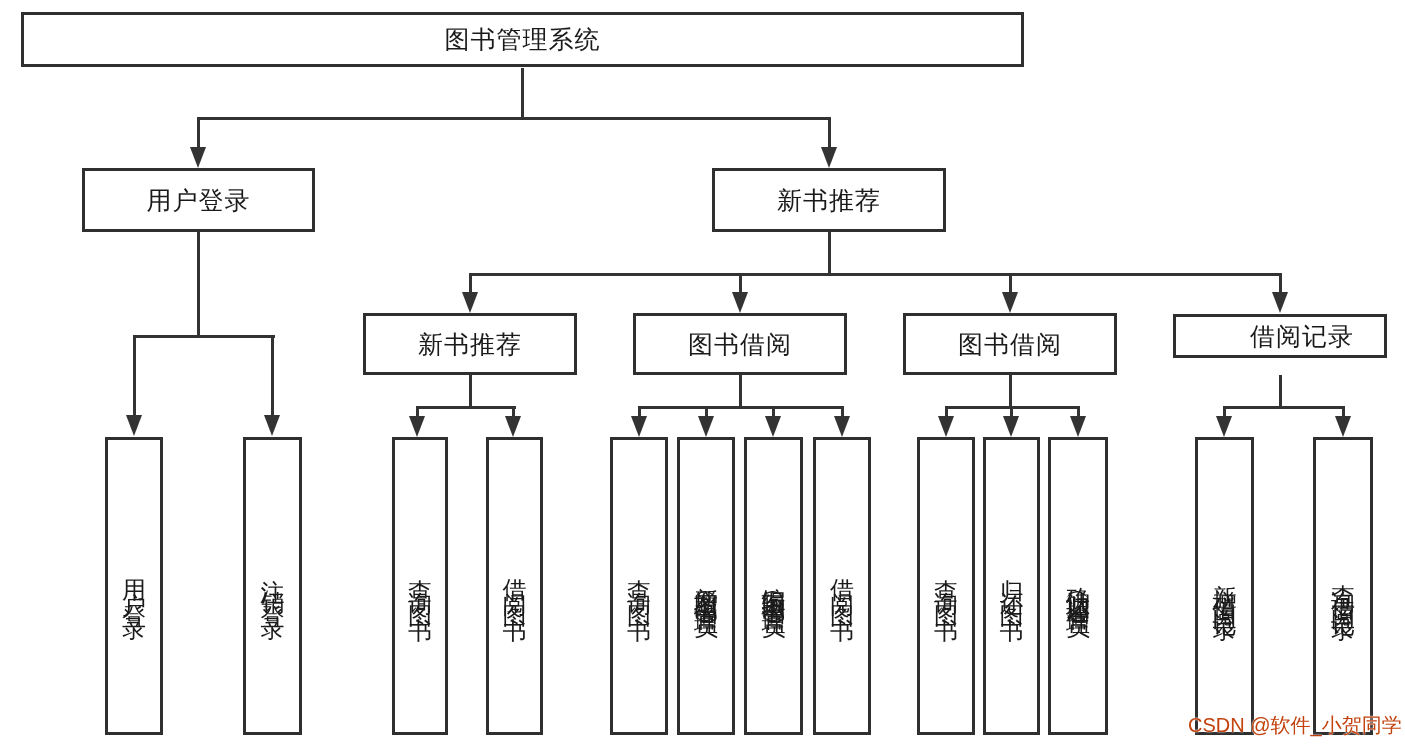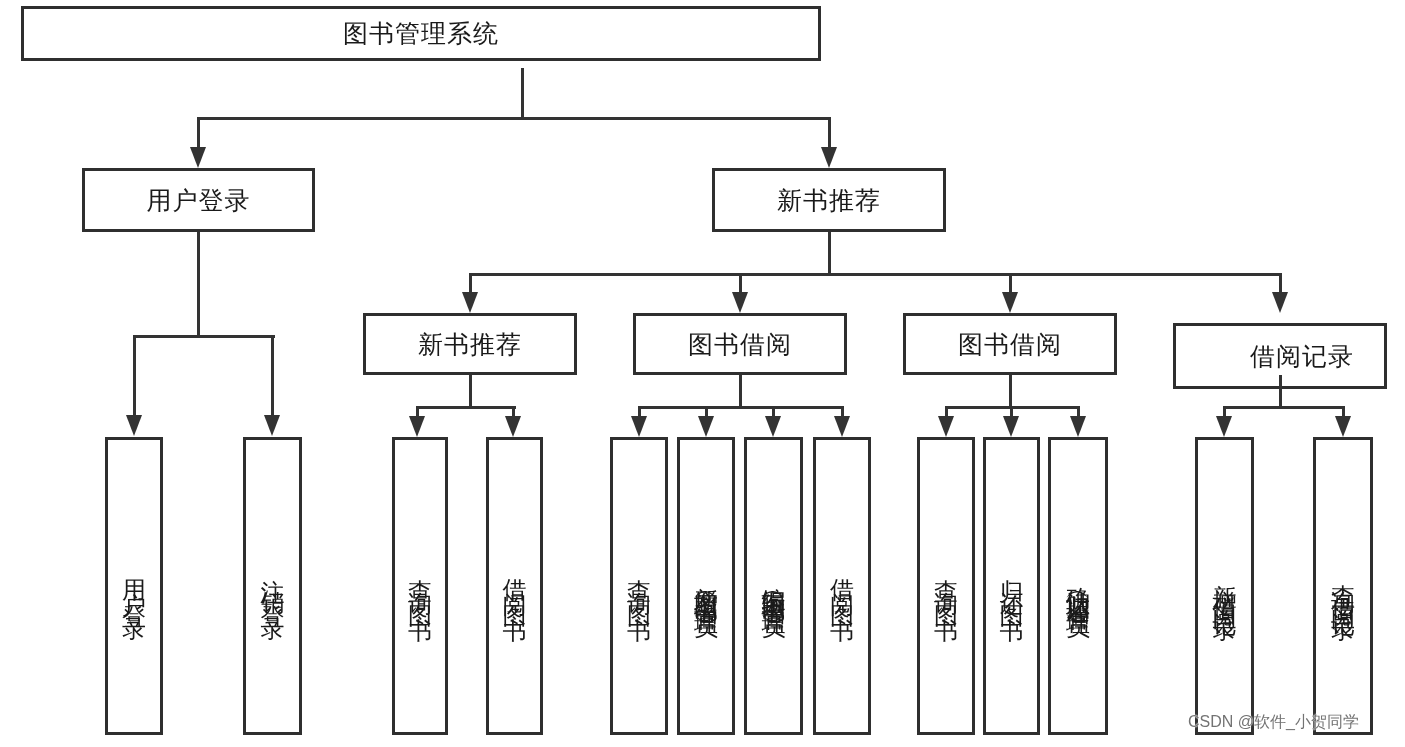--- a/index.html
+++ b/index.html
@@ -42,33 +42,33 @@
     width: 0;
     height: 0;
     border-left: 8.5px solid transparent;
     border-right: 8.5px solid transparent;
     border-top: 21px solid #333333;
   }
   .watermark {
     position: absolute;
     left: 1188px;
     top: 712px;
-    font-size: 16px;
-    color: #737373;
+    font-size: 20px;
+    color: #c2410c;
     white-space: nowrap;
     z-index: 5;
     text-shadow: 0 0 2px #ffffff, 0 0 1px #ffffff;
   }
 </style>
 </head>
 <body>
 
 <div id="canvas">
 
-  <div class="node hnode" style="left:21px;top:6px;width:800px;height:55px;">
+  <div class="node hnode" style="left:21px;top:12px;width:1003px;height:55px;">
     <span class="label">图书管理系统</span>
   </div>
 
   <div class="line" style="left:520.5px;top:68px;width:3px;height:52px;"></div>
   <div class="line" style="left:197px;top:117px;width:633px;height:3px;"></div>
   <div class="line" style="left:197px;top:117px;width:3px;height:33px;"></div>
   <div class="arrow" style="left:190px;top:147px;"></div>
   <div class="line" style="left:827.5px;top:117px;width:3px;height:33px;"></div>
   <div class="arrow" style="left:820.5px;top:147px;"></div>
 
@@ -99,21 +99,21 @@
 
   <div class="node hnode" style="left:633px;top:313px;width:214px;height:62px;">
     <span class="label">图书借阅</span>
   </div>
   <div class="node hnode" style="left:363px;top:313px;width:214px;height:62px;">
     <span class="label">新书推荐</span>
   </div>
   <div class="node hnode" style="left:903px;top:313px;width:214px;height:62px;">
     <span class="label">图书借阅</span>
   </div>
-  <div class="node hnode" style="left:1173px;top:323px;width:214px;height:66px;padding-left:44px;">
+  <div class="node hnode" style="left:1173px;top:314px;width:214px;height:44px;padding-left:44px;">
     <span class="label">借阅记录</span>
   </div>
 
   <div class="line" style="left:468.5px;top:375px;width:3px;height:34px;"></div>
   <div class="line" style="left:415.5px;top:406px;width:100px;height:3px;"></div>
   <div class="line" style="left:415.5px;top:406px;width:3px;height:13px;"></div>
   <div class="arrow" style="left:408.5px;top:416px;"></div>
   <div class="line" style="left:512px;top:406px;width:3px;height:13px;"></div>
   <div class="arrow" style="left:505px;top:416px;"></div>
 

